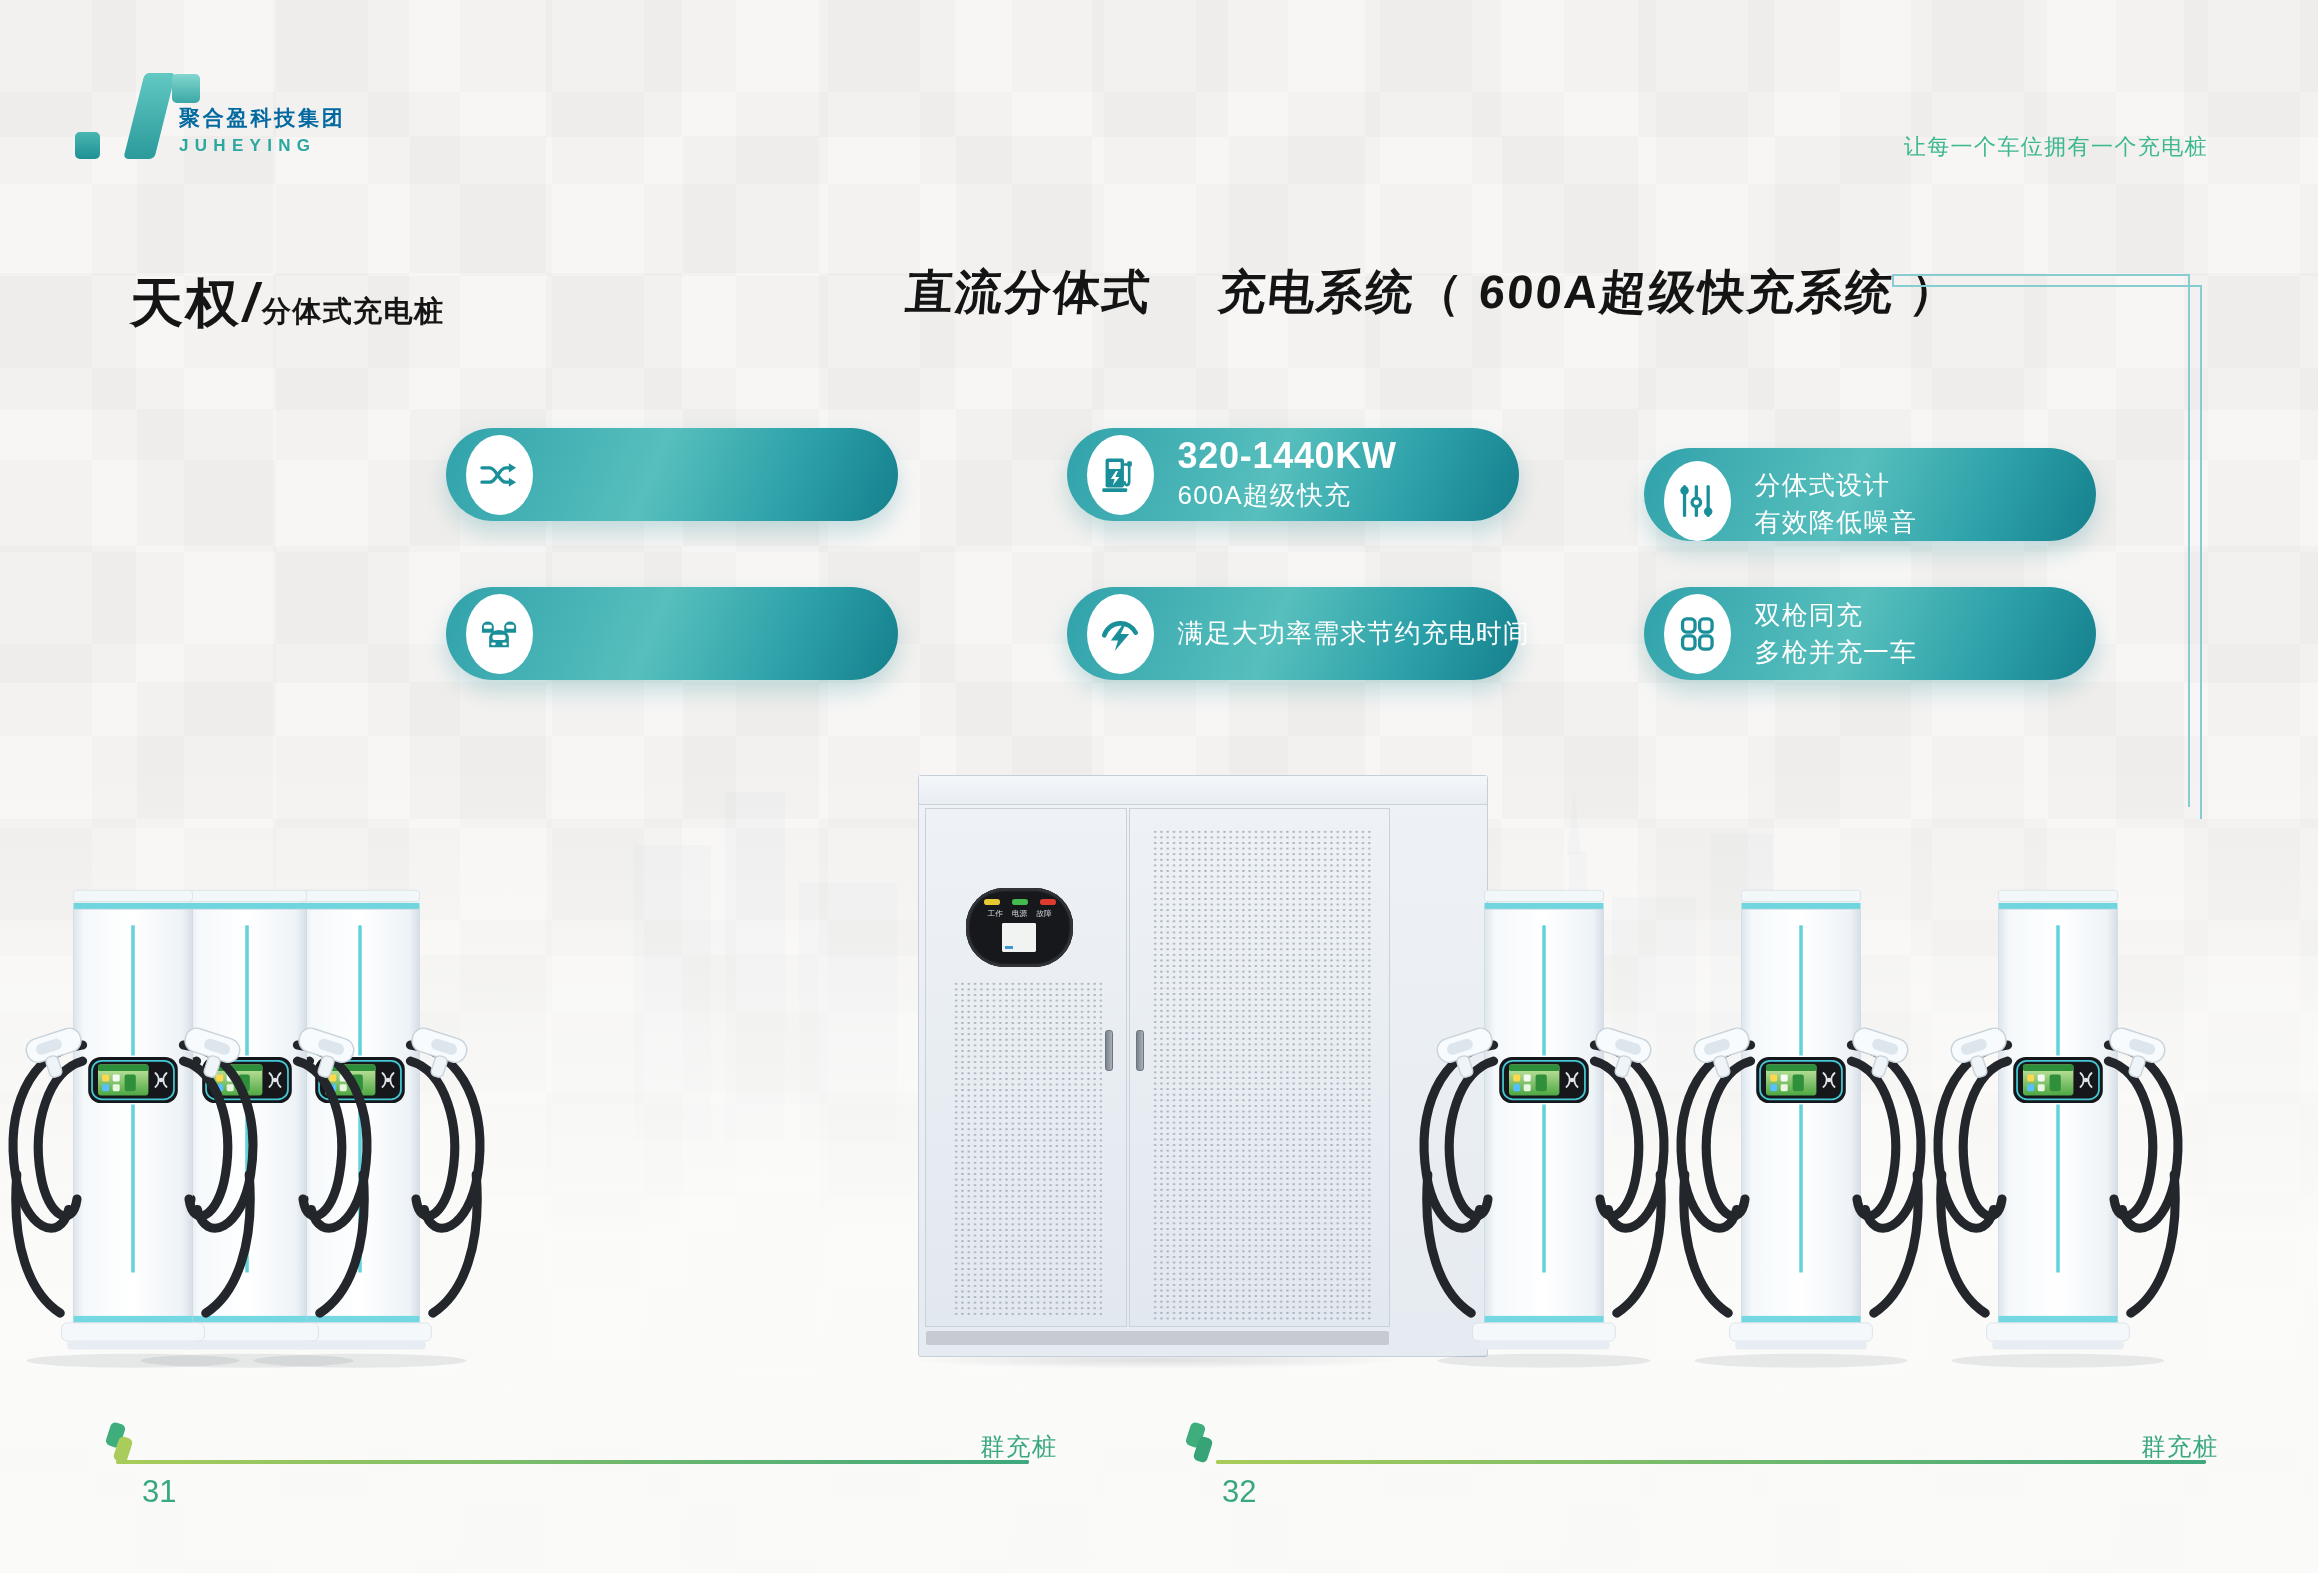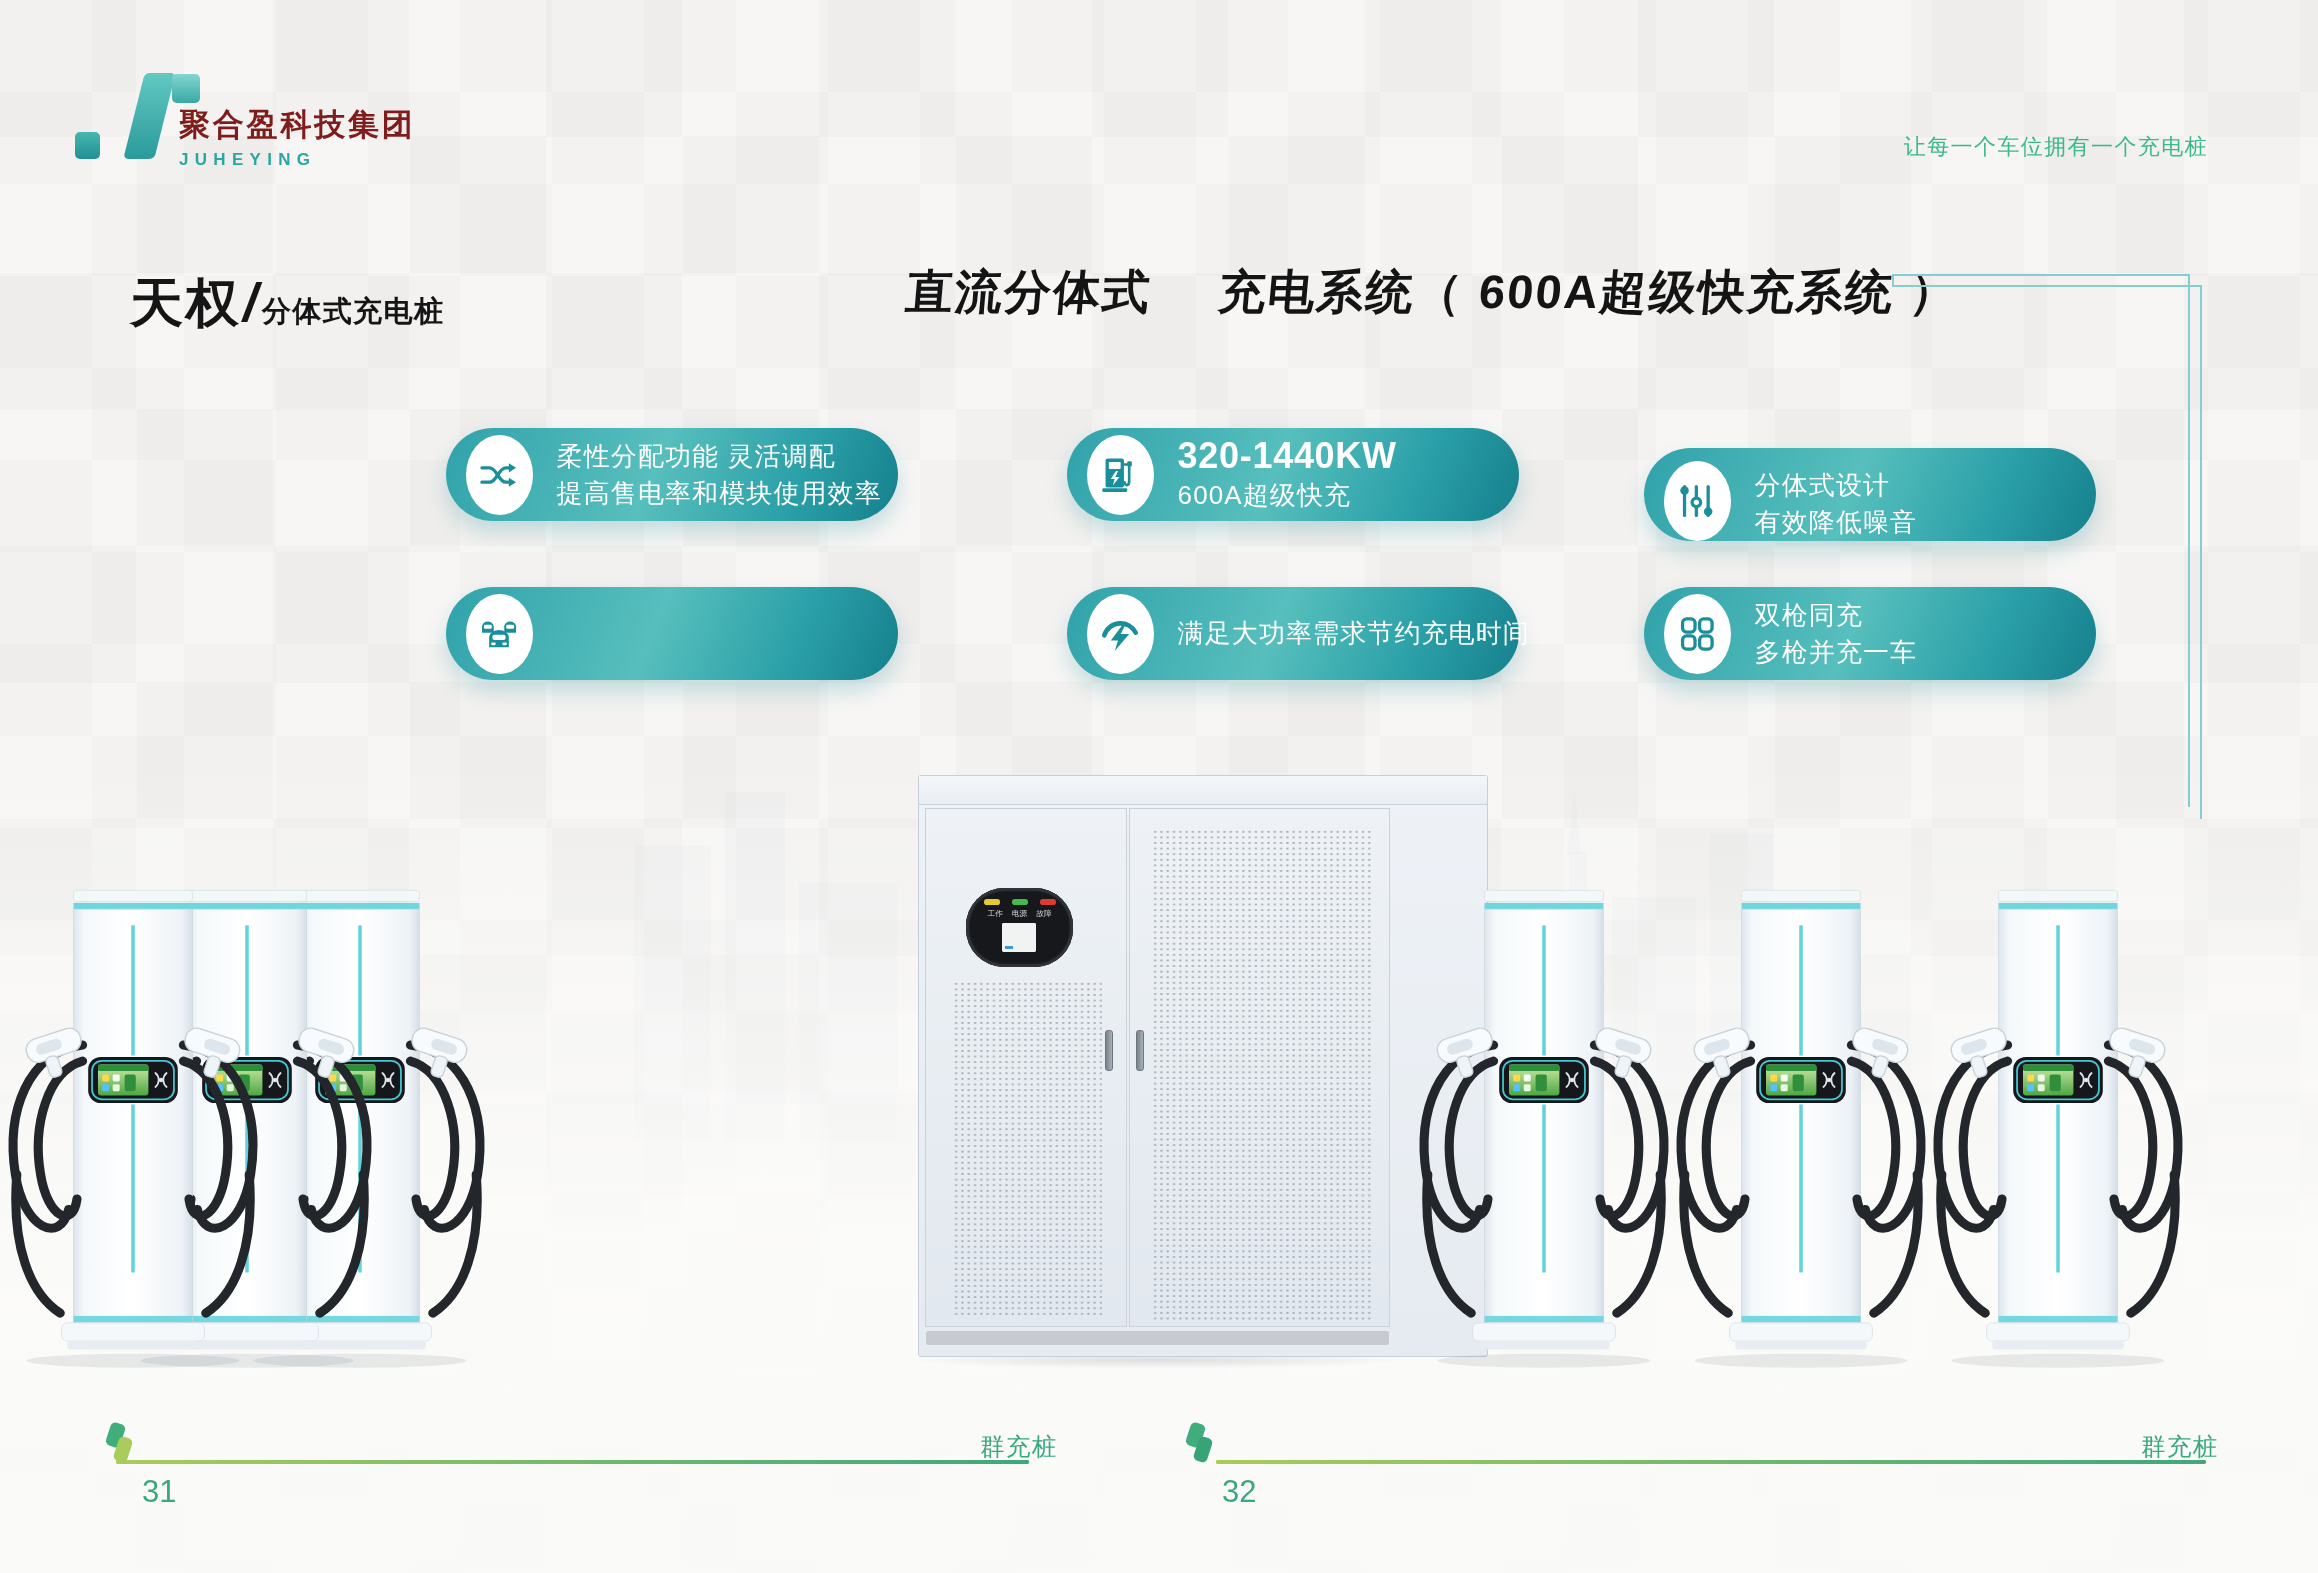--- a/index.html
+++ b/index.html
@@ -25,21 +25,21 @@
   
   .logo{position:absolute;left:74px;top:70px;width:393px;height:105px;}
   .logo-mark{position:absolute;left:0;top:0;width:126px;height:95px;}
   .lm-bar{position:absolute;left:60px;top:2.8px;width:31px;height:86px;border-radius:4.9px;
     background:linear-gradient(180deg,#62c8c2,#2a9a9b);transform:skewX(-14deg);}
   .lm-sq1{position:absolute;left:98px;top:4.2px;width:28px;height:29px;border-radius:4.9px;
     background:linear-gradient(180deg,#83d6cf,#3aa8a5);}
   .lm-sq2{position:absolute;left:1.4px;top:62px;width:25px;height:27px;border-radius:4.9px;
     background:linear-gradient(180deg,#49b6b0,#1f9095);}
   .logo-text{position:absolute;left:105px;top:34px;}
-  .logo-cn{font-size:31px;font-weight:600;color:#7f1d1d;letter-spacing:2.8px;white-space:nowrap;}
+  .logo-cn{font-size:21px;font-weight:600;color:#0369a1;letter-spacing:2.8px;white-space:nowrap;}
   .logo-en{font-size:17px;font-weight:600;color:#2aa79e;letter-spacing:6.3px;margin-top:3.5px;}
   .slogan{position:absolute;right:111px;top:105px;font-size:22px;color:#3cb88f;letter-spacing:1.4px;margin-top:27px;}
 
   
   .series-title{position:absolute;left:130px;top:268px;white-space:nowrap;color:#151515;}
   .series-name{font-size:53px;font-weight:900;letter-spacing:2.8px;}
   .series-sep{font-size:53px;font-weight:900;font-style:italic;margin:0 4.2px 0 1.4px;}
   .series-sub{font-size:29px;font-weight:800;letter-spacing:1.4px;}
   .main-title{position:absolute;left:906px;top:261px;white-space:nowrap;color:#141414;
     font-size:47px;font-weight:900;letter-spacing:2.1px;transform:skewX(-5deg);}
@@ -145,24 +145,20 @@
 
 <div class="pill" style="left:446px;top:428px;">
   <div class="pill-icon">
     <svg viewBox="0 0 64 60" fill="none" stroke="#1b8f99" stroke-width="5" stroke-linecap="round">
       <path d="M6 19 H18 C28 19 32 41 42 41 H48"></path>
       <path d="M6 41 H18 C28 41 32 19 42 19 H48"></path>
       <path d="M47 12 L58 19 L47 26 Z" fill="#1b8f99" stroke="none"></path>
       <path d="M47 34 L58 41 L47 48 Z" fill="#1b8f99" stroke="none"></path>
     </svg>
   </div>
-  <div class="pill-body">
-    <div class="pl">柔性分配功能 灵活调配</div>
-    <div class="pl">提高售电率和模块使用效率</div>
-  </div>
 </div>
 
 <div class="pill" style="left:1067px;top:428px;">
   <div class="pill-icon">
     <svg viewBox="0 0 64 60">
       <rect x="10" y="5" width="28" height="44" rx="3" fill="#1b8f99"></rect>
       <rect x="15" y="10" width="18" height="11" rx="1.5" fill="#ffffff"></rect>
       <path d="M26 24 L18 36 H24 L21 46 L31 33 H25 L29 24 Z" fill="#ffffff"></path>
       <rect x="5" y="50" width="38" height="6" rx="2" fill="#1b8f99"></rect>
       <path d="M38 14 H46 V40 C46 47 39 47 39 41" fill="none" stroke="#1b8f99" stroke-width="4" stroke-linecap="round"></path>

